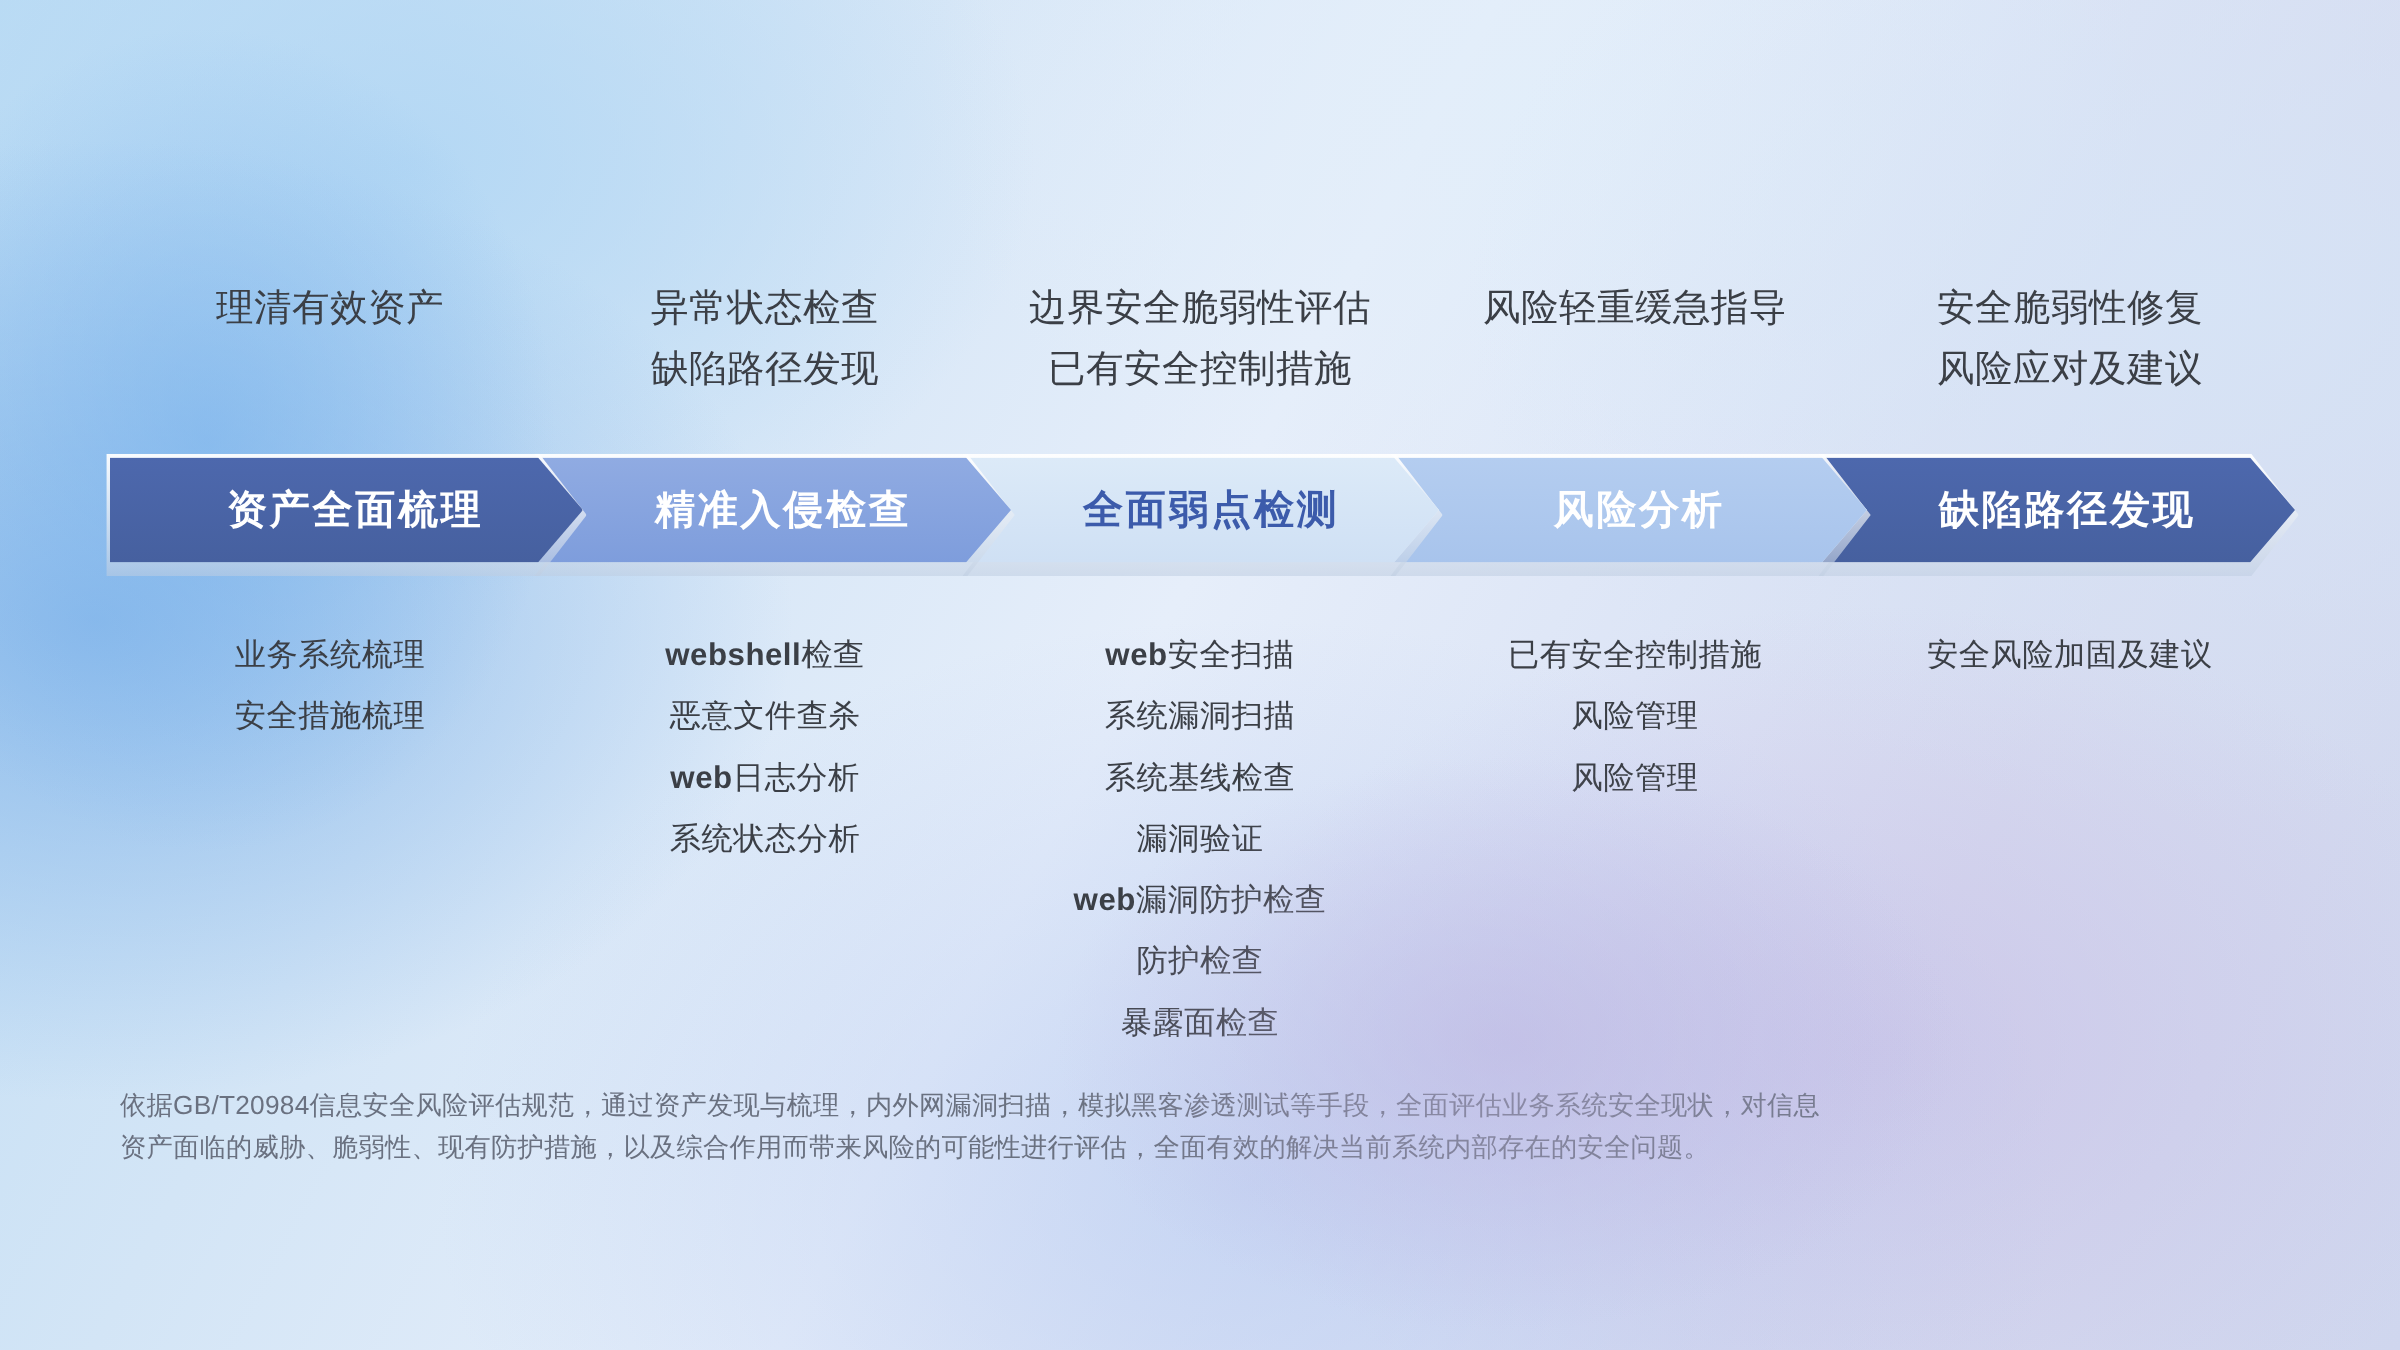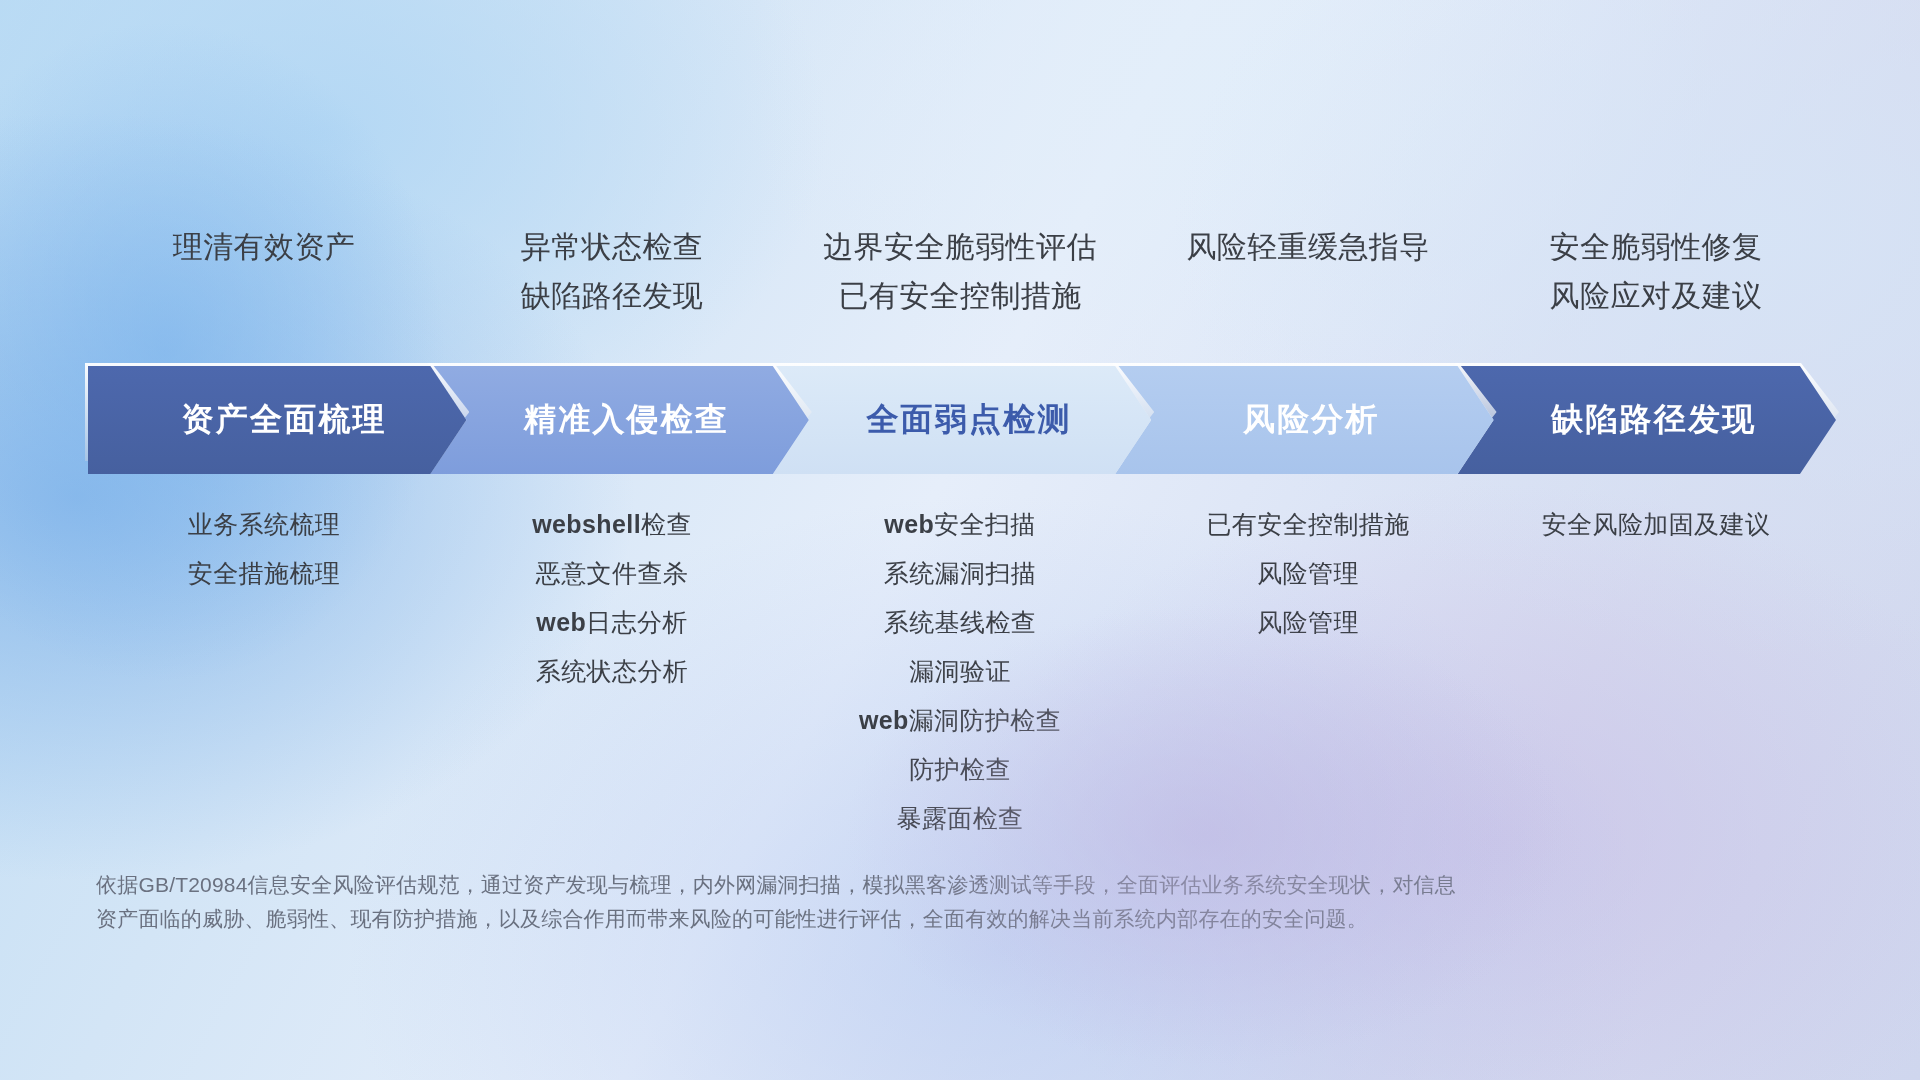--- a/index.html
+++ b/index.html
@@ -78,21 +78,21 @@
   #banner {
     position: absolute;
     left: 88px;
     top: 366px;
     width: 1748px;
     height: 92px;
   }
   .chev {
     position: absolute;
     top: 0;
-    height: 108px;
+    height: 84px;
     display: flex;
     align-items: center;
     justify-content: center;
     box-sizing: border-box;
     -webkit-clip-path: polygon(0 0, calc(100% - 36px) 0, 100% 50%, calc(100% - 36px) 100%, 0 100%, 36px 50%);
     clip-path: polygon(0 0, calc(100% - 36px) 0, 100% 50%, calc(100% - 36px) 100%, 0 100%, 36px 50%);
   }
   .chev.first {
     -webkit-clip-path: polygon(0 0, calc(100% - 36px) 0, 100% 50%, calc(100% - 36px) 100%, 0 100%);
     clip-path: polygon(0 0, calc(100% - 36px) 0, 100% 50%, calc(100% - 36px) 100%, 0 100%);

